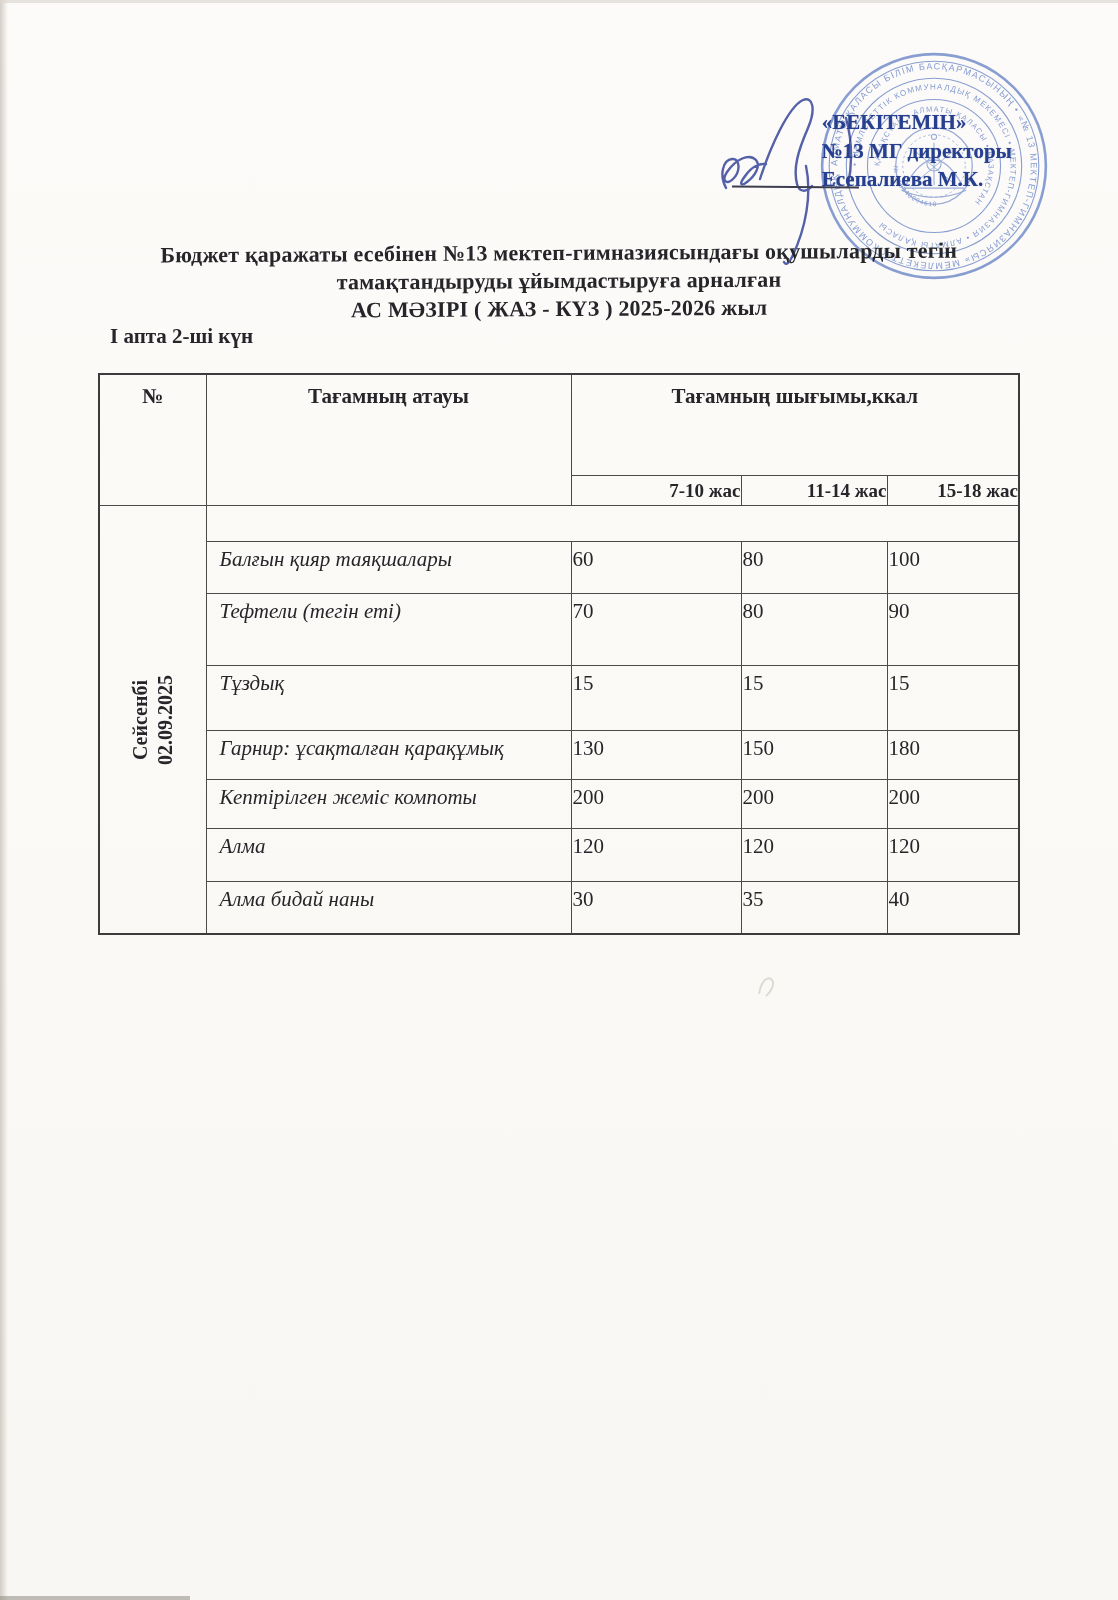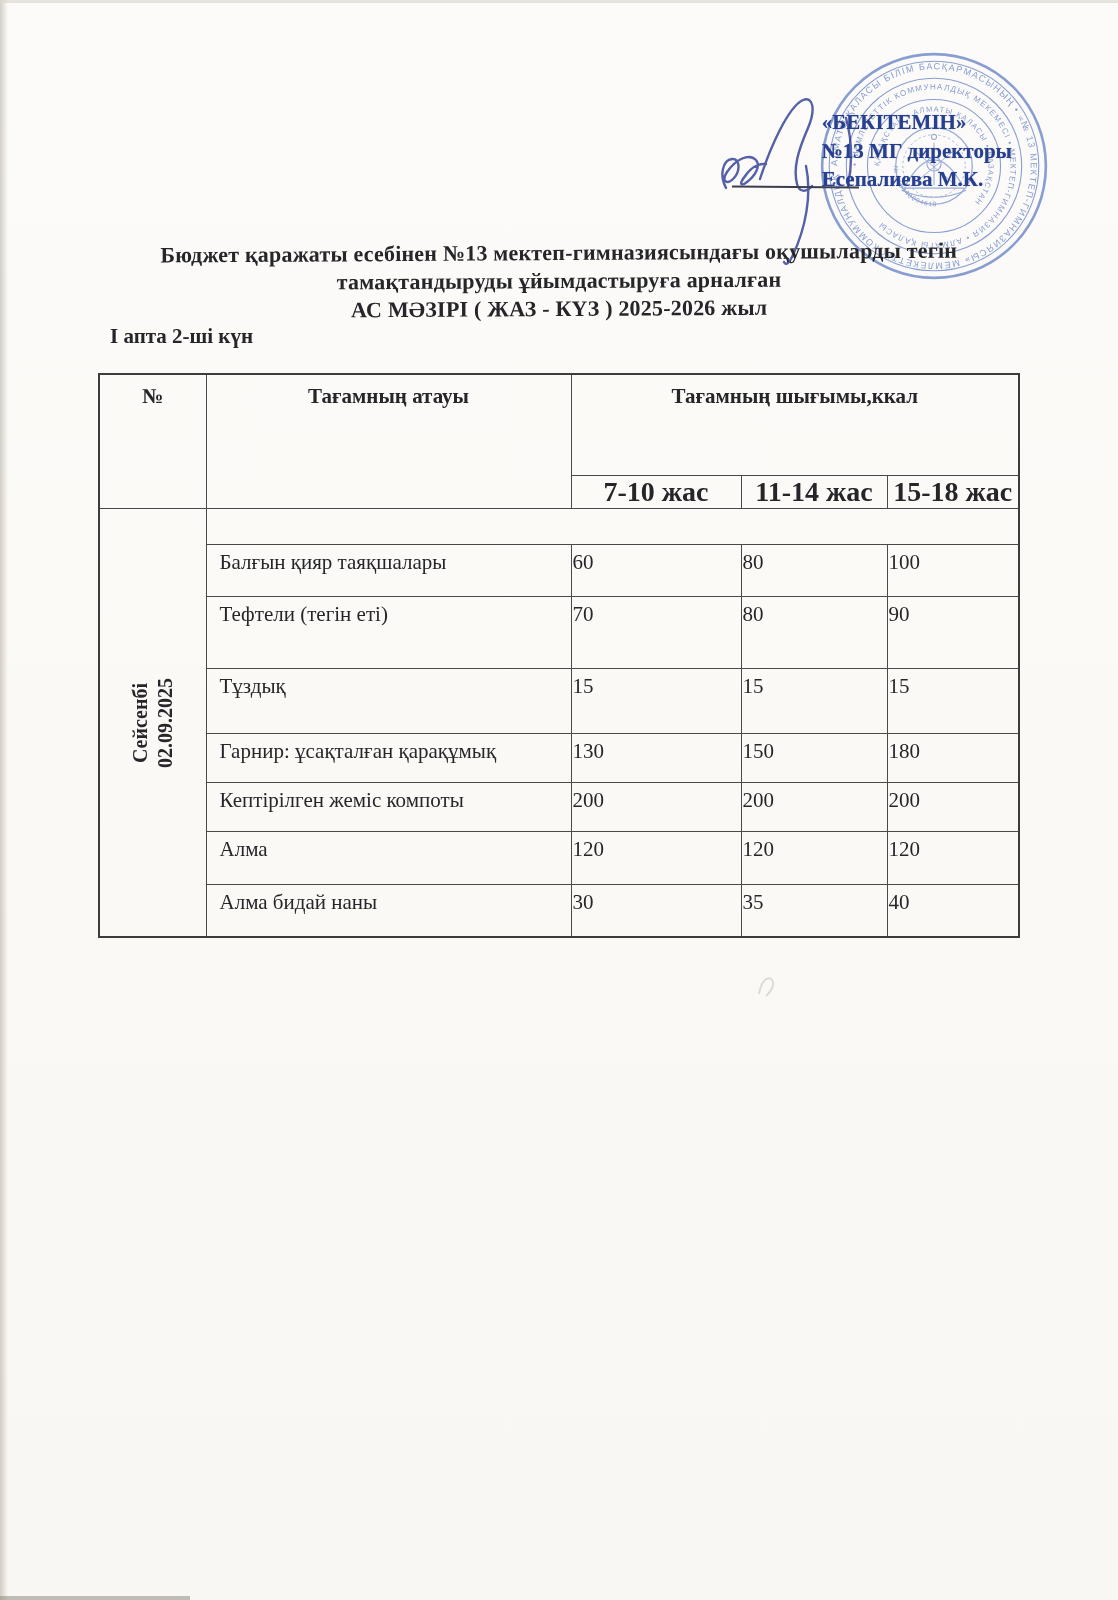--- a/index.html
+++ b/index.html
@@ -38,25 +38,25 @@
     text-shadow:0 0 1px rgba(38,63,142,.55);z-index:6;}
 
   
   .menu{position:absolute;left:98px;top:373px;width:922px;
     border-collapse:collapse;table-layout:fixed;
     font-size:21px;}
   .menu th,.menu td{border:1px solid #4a4a4a;overflow:hidden;}
   .menu{border:2px solid #3c3c3c;}
   .c-no{width:107px}.c-dish{width:365px}.c-v1{width:170px}.c-v2{width:146px}.c-v3{width:132px}
   .h1 th{height:90px;vertical-align:top;padding-top:9px;font-weight:bold;text-align:center;font-size:21px;}
-  .h2 th{height:29px;vertical-align:middle;font-weight:bold;text-align:center;font-size:28px;padding:0;}
+  .h2 th{height:29px;vertical-align:middle;font-weight:bold;text-align:right;font-size:19px;padding:0;}
   .r-empty .td-spacer{height:33px;}
   .r0 td{height:45px}.r1 td{height:65px}.r2 td{height:58px}.r3 td{height:42px}
   .r4 td{height:42px}.r5 td{height:46px}.r6 td{height:45px}
-  .td-dish{vertical-align:top;text-align:left;padding:5px 6px 0 13px;font-size:21px;}
+  .td-dish{vertical-align:top;text-align:left;padding:5px 6px 0 13px;font-size:21px;font-style:italic;}
   .td-val{vertical-align:top;padding-top:5px;font-size:21px;}
   .td-day{vertical-align:middle;text-align:center;padding:0;}
   .day-rot{transform:rotate(-90deg);font-weight:bold;font-size:20px;line-height:25px;
     white-space:nowrap;text-align:center;}
 </style>
 </head>
 <body>
 
 <div class="page">
 

